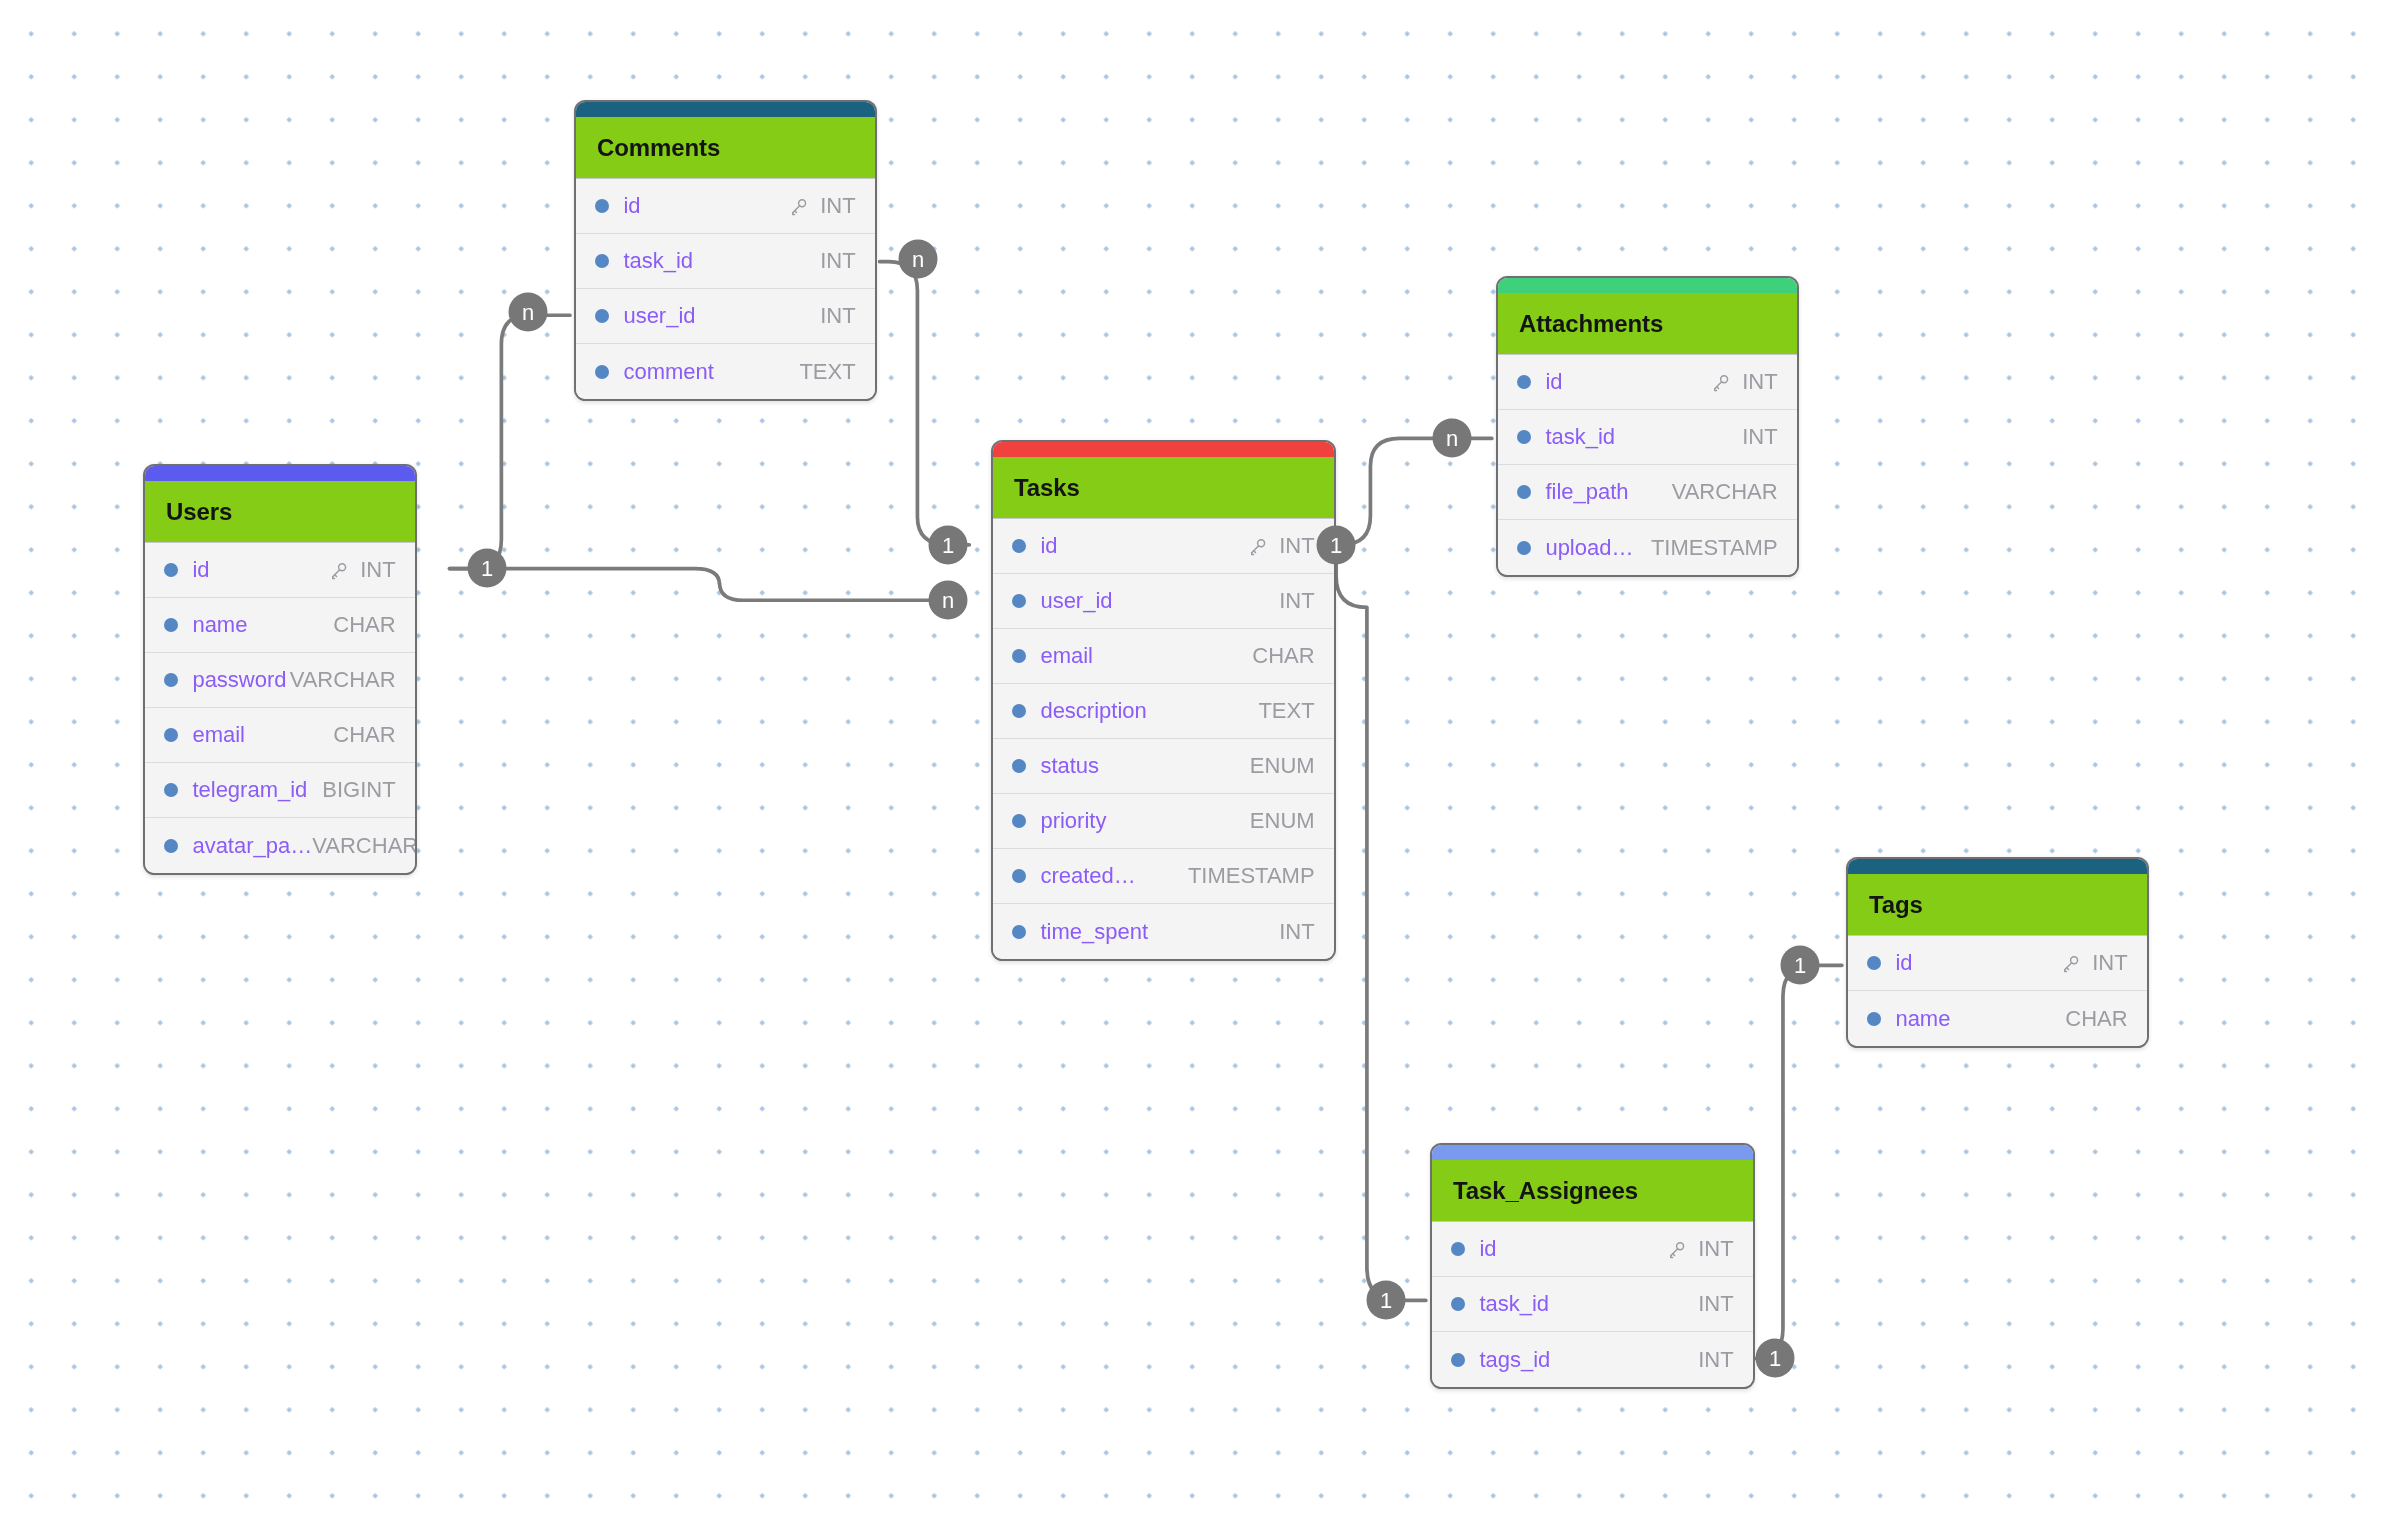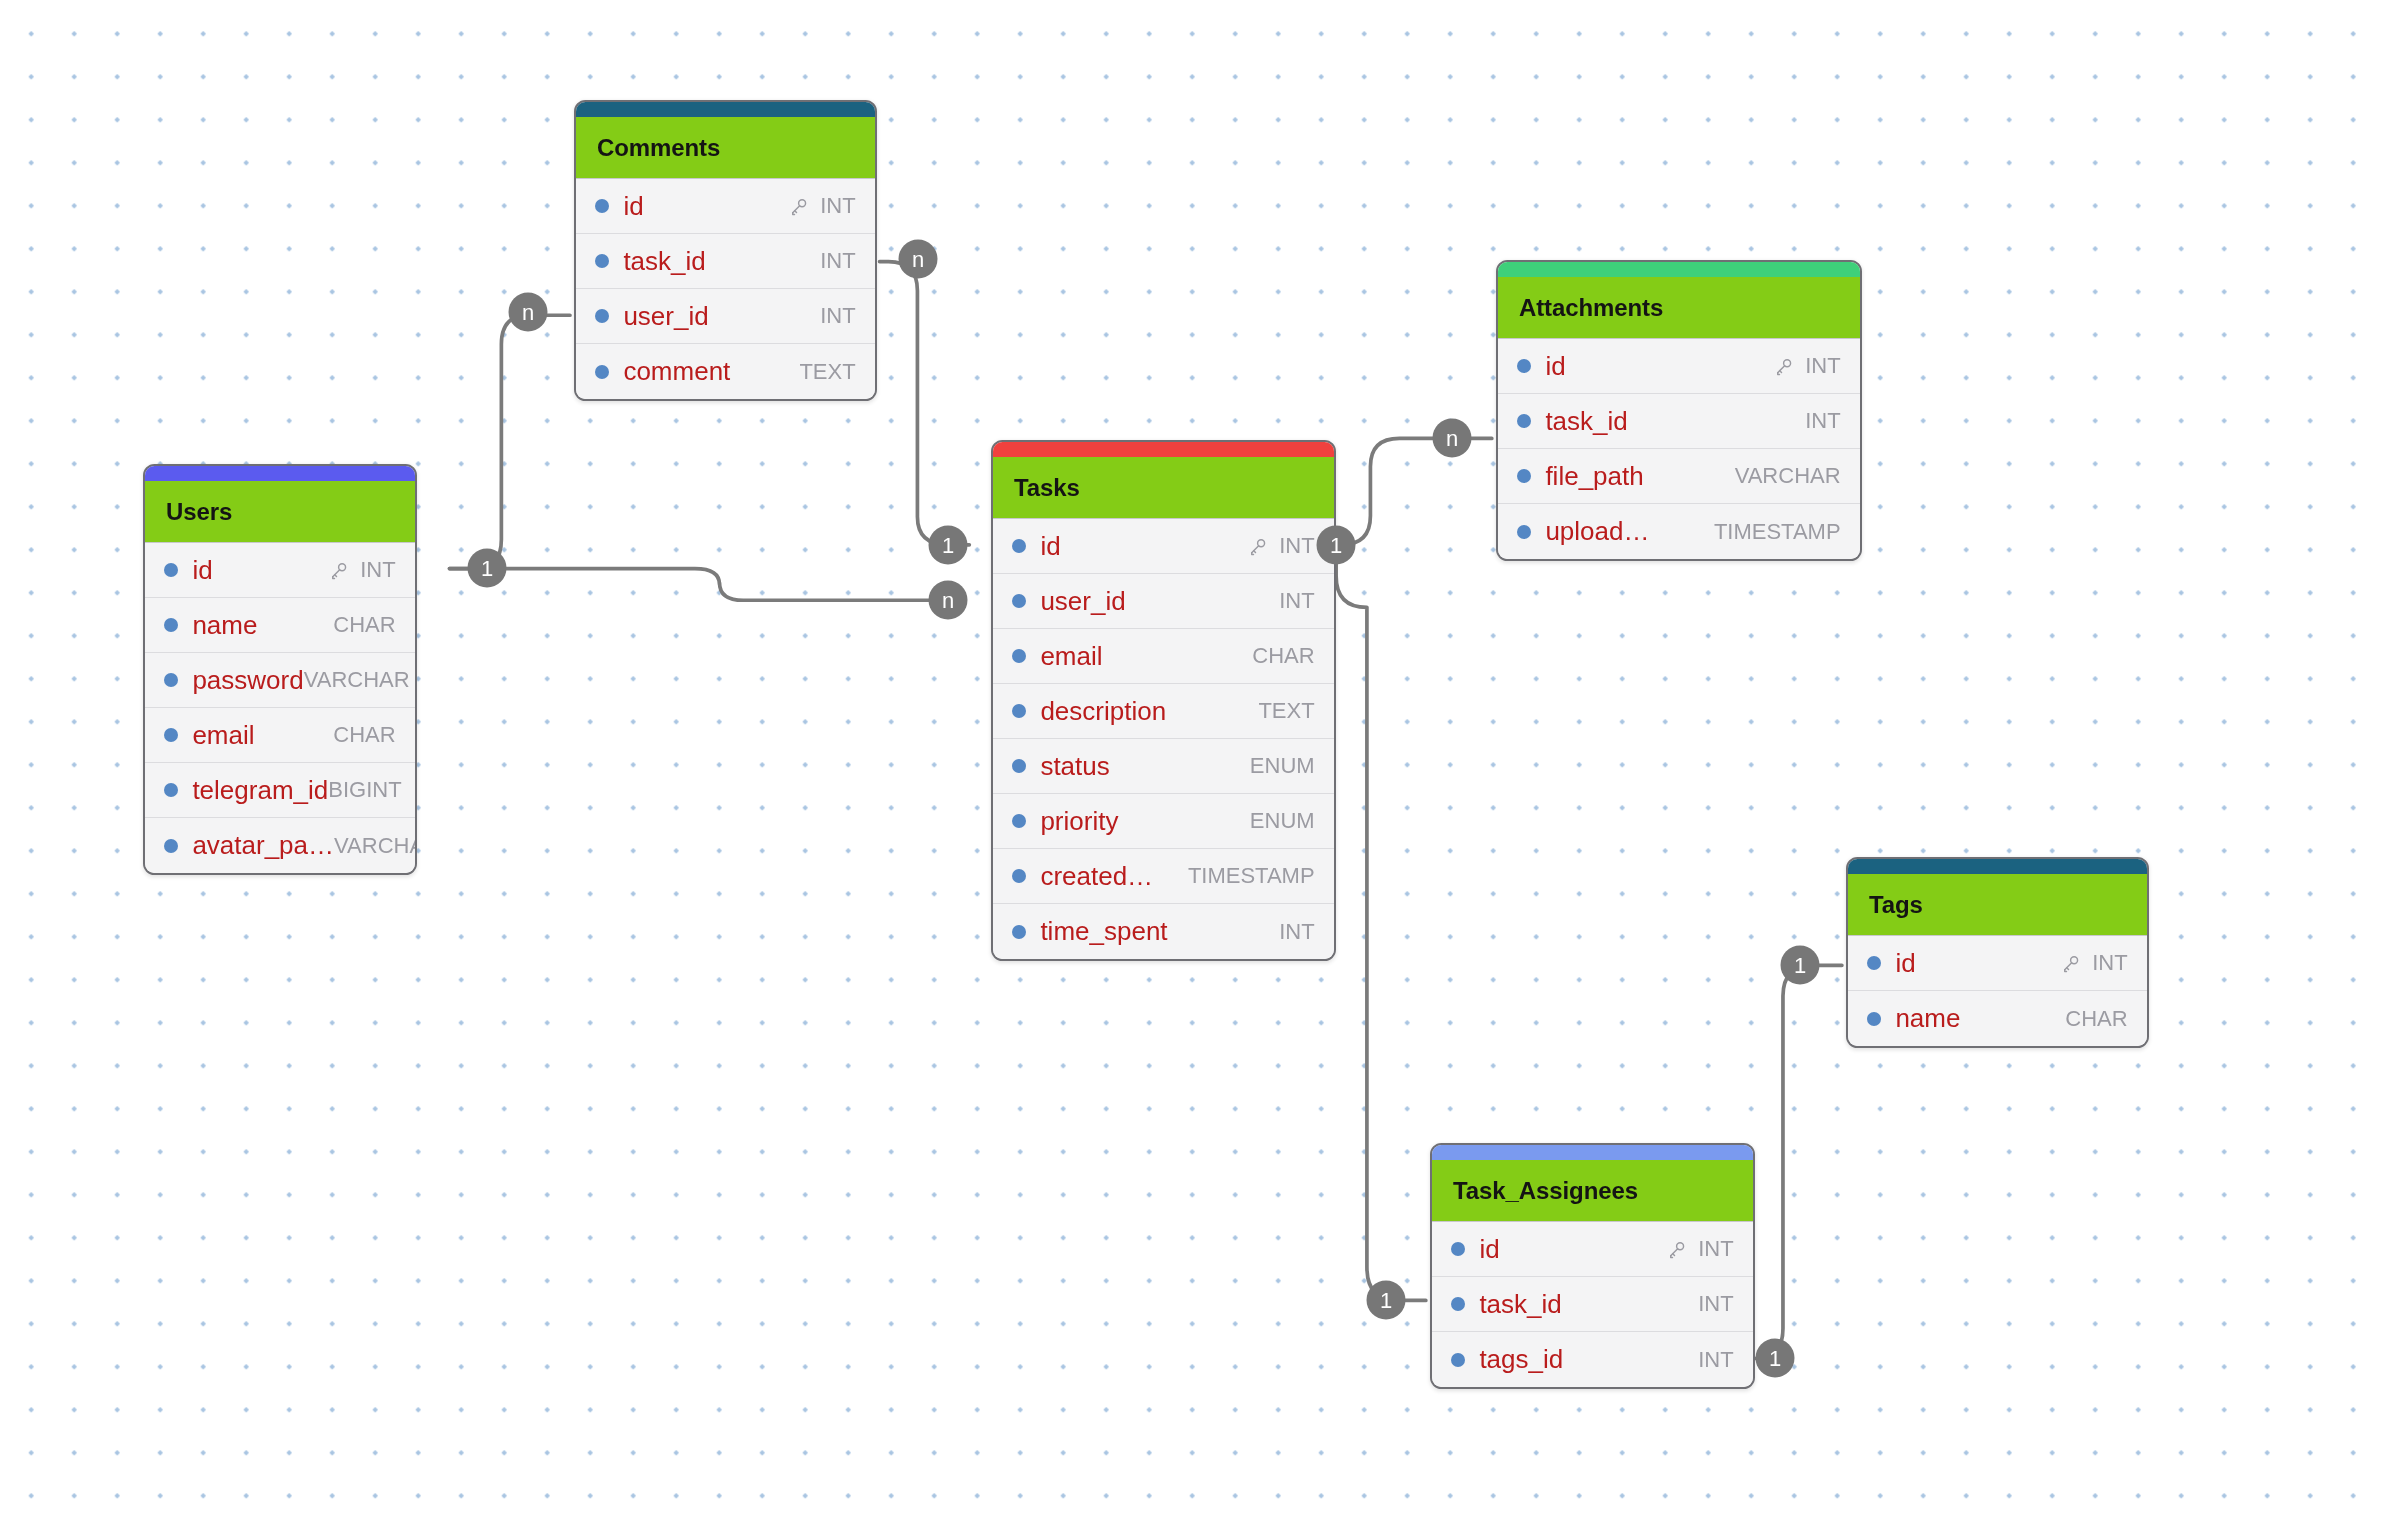--- a/index.html
+++ b/index.html
@@ -95,22 +95,22 @@
 
   .col-dot {
     width: 14px;
     height: 14px;
     border-radius: 50%;
     background: #5487c4;
     flex: 0 0 auto;
     margin-right: 14px;
   }
   .col-name {
-    font-size: 26px;
-    color: #b91c1c;
+    font-size: 22px;
+    color: #8b5cf6;
     white-space: nowrap;
     flex: 1 1 auto;
   }
   .col-right {
     display: flex;
     align-items: center;
     flex: 0 0 auto;
     gap: 12px;
   }
   .key-ico {
@@ -305,21 +305,21 @@
           </span>
         </div>
         <div class="col-row">
           <span class="col-dot"></span>
           <span class="col-name">time_spent</span>
           <span class="col-right">
             <span class="col-type">INT</span>
           </span>
         </div>
       </div>
-      <div class="tbl" style="left: 1496px; top: 260px; width: 366px;">
+      <div class="tbl" style="left: 1496px; top: 276px; width: 303px;">
         <div class="tbl-accent" style="background: rgb(62, 208, 122);"></div>
         <div class="tbl-title">Attachments</div>
         <div class="col-row">
           <span class="col-dot"></span>
           <span class="col-name">id</span>
           <span class="col-right">
             <svg class="key-ico" viewBox="0 0 24 24">
               <g fill="none" stroke="#9b9ba2" stroke-width="1.8" stroke-linecap="round" stroke-linejoin="round">
                 <circle cx="16.2" cy="7.8" r="4.3"></circle>
                 <path d="M13.2 10.8 L4.6 19.4"></path>

